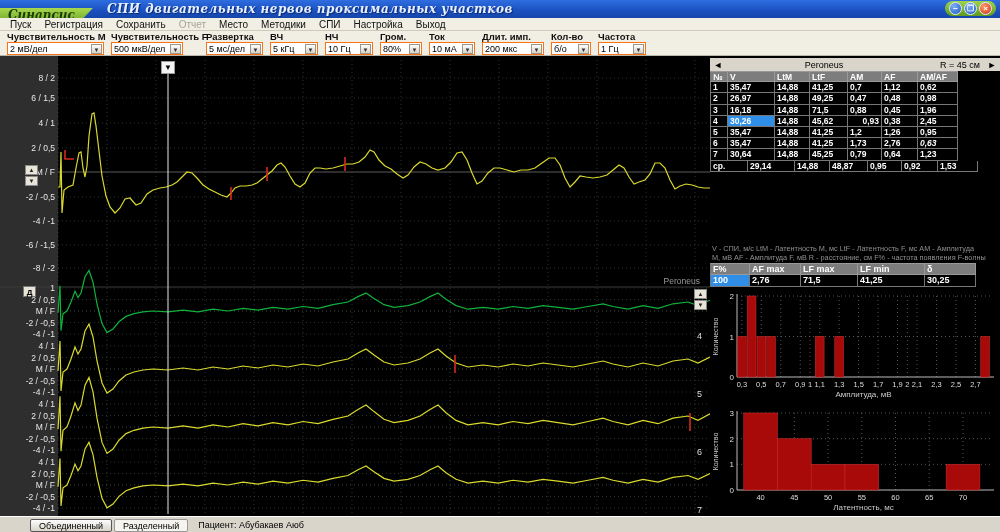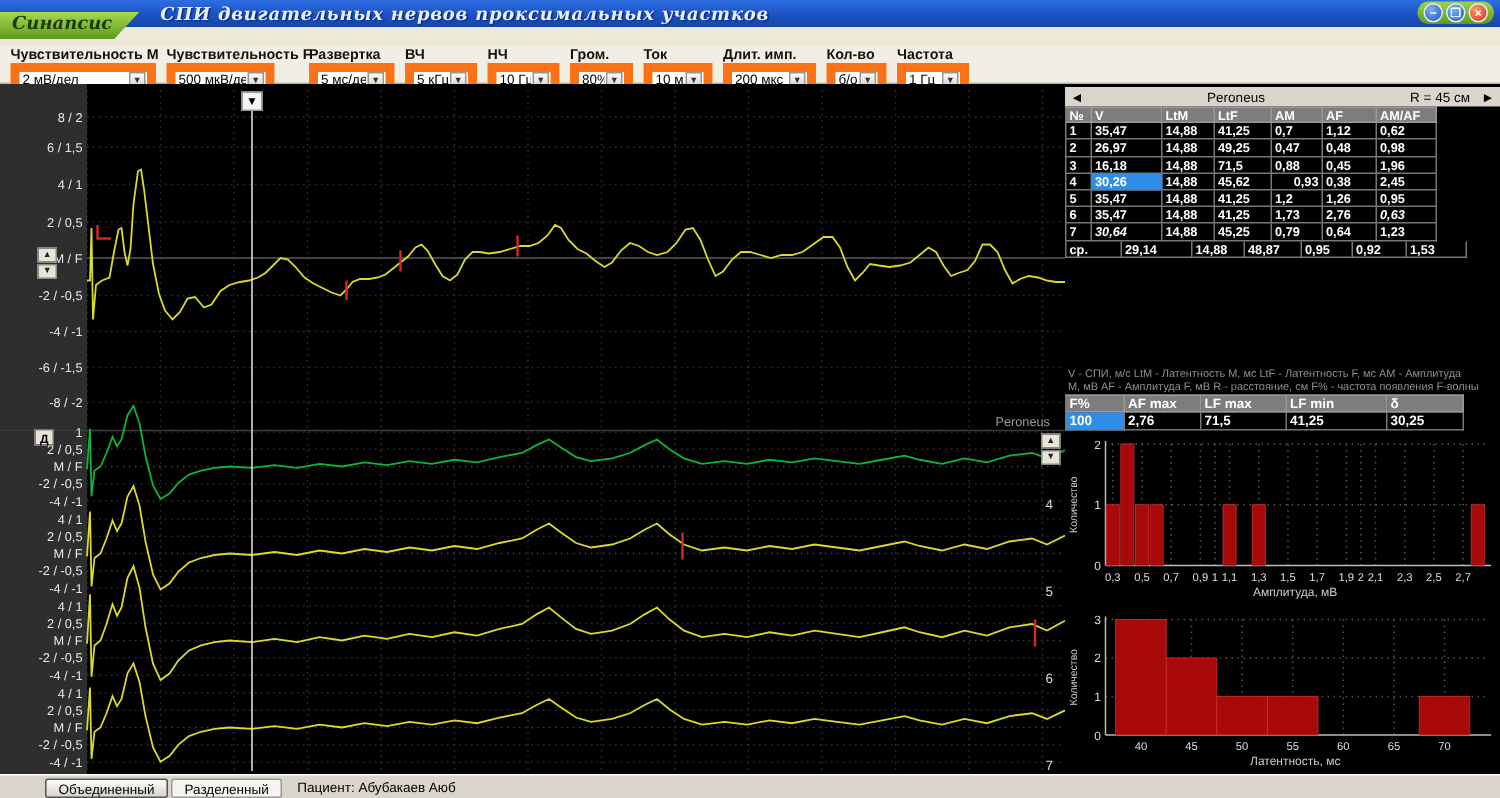--- a/index.html
+++ b/index.html
@@ -25,21 +25,21 @@
   .menubar{position:absolute;left:0;top:18px;width:1000px;height:13px;background:#f1eee3;
     border-bottom:1px solid #cfcabb;display:flex;align-items:center;padding-left:10px;box-sizing:border-box;}
   .menu-item{font-size:10px;color:#111;margin-right:13px;white-space:nowrap;}
   .menu-item.disabled{color:#a8a49a;}
 
   
   .toolbar{position:absolute;left:0;top:31px;width:1000px;height:25px;background:#f1eee3;
     border-bottom:1px solid #b9b5a8;display:flex;padding-left:7px;box-sizing:border-box;}
   .tgroup{display:flex;flex-direction:column;margin-right:7px;}
   .tlabel{font:bold 9.5px "Liberation Sans",sans-serif;color:#111;height:11px;line-height:11px;white-space:nowrap;}
-  .combo{display:flex;height:12px;border:6px solid #f97316;background:#fff;align-items:center;}
+  .combo{display:flex;height:12px;border:1px solid #f97316;background:#fff;align-items:center;}
   .combo .val{flex:1;font-size:9px;color:#000;padding:0 2px;white-space:nowrap;overflow:hidden;}
   .combo .arrow{width:11px;height:10px;margin:0 1px;background:linear-gradient(#fdfdfd,#d8d4c8);
     border:1px solid #9a968a;font-size:6px;line-height:10px;text-align:center;color:#333;box-sizing:border-box;}
 
   
   .main{position:absolute;left:0;top:56px;width:1000px;height:460px;background:#000;}
   .wave-panel{position:absolute;left:0;top:0;width:710px;height:460px;}
   .wave-panel svg{position:absolute;left:0;top:0;}
   .spin{position:absolute;width:13px;height:10px;background:#e8e4d8;border:1px solid #888;
     font-size:6px;line-height:9px;text-align:center;color:#222;box-sizing:border-box;}
@@ -87,20 +87,31 @@
   <div class="titlebar">
     <div class="logo">Синапсис</div>
     <div class="title-text">СПИ двигательных нервов проксимальных участков</div>
     <div class="win-buttons">
       <div class="win-btn min">−</div>
       <div class="win-btn max">❐</div>
       <div class="win-btn close">×</div>
     </div>
   </div>
 
+  <div class="menubar" id="menubar">
+      <div class="menu-item">Пуск</div>
+      <div class="menu-item">Регистрация</div>
+      <div class="menu-item">Сохранить</div>
+      <div class="menu-item disabled">Отчет</div>
+      <div class="menu-item">Место</div>
+      <div class="menu-item">Методики</div>
+      <div class="menu-item">СПИ</div>
+      <div class="menu-item">Настройка</div>
+      <div class="menu-item">Выход</div>
+    </div>
 
   <div class="toolbar" id="toolbar">
       <div class="tgroup" style="width: 97px;">
         <div class="tlabel">Чувствительность М</div>
         <div class="combo">
           <div class="val">2 мВ/дел</div>
           <div class="arrow">▼</div>
         </div>
       </div>
       <div class="tgroup" style="width: 72px;">
@@ -339,21 +350,21 @@
             <div class="tcell first" style="width: 18px;">6</div>
             <div class="tcell" style="width: 47px;">35,47</div>
             <div class="tcell" style="width: 35px;">14,88</div>
             <div class="tcell" style="width: 38px;">41,25</div>
             <div class="tcell" style="width: 34px;">1,73</div>
             <div class="tcell" style="width: 36px;">2,76</div>
             <div class="tcell" style="width: 40px; font-style: italic;">0,63</div>
           </div>
           <div class="trow">
             <div class="tcell first" style="width: 18px;">7</div>
-            <div class="tcell" style="width: 47px; font-style: italic;">30,64</div>
+            <div class="tcell" style="width: 47px;">30,64</div>
             <div class="tcell" style="width: 35px;">14,88</div>
             <div class="tcell" style="width: 38px;">45,25</div>
             <div class="tcell" style="width: 34px;">0,79</div>
             <div class="tcell" style="width: 36px;">0,64</div>
             <div class="tcell" style="width: 40px;">1,23</div>
           </div>
           <div class="trow">
             <div class="tcell first" style="width: 38px;">ср.</div>
             <div class="tcell" style="width: 47px;">29,14</div>
             <div class="tcell" style="width: 35px;">14,88</div>

